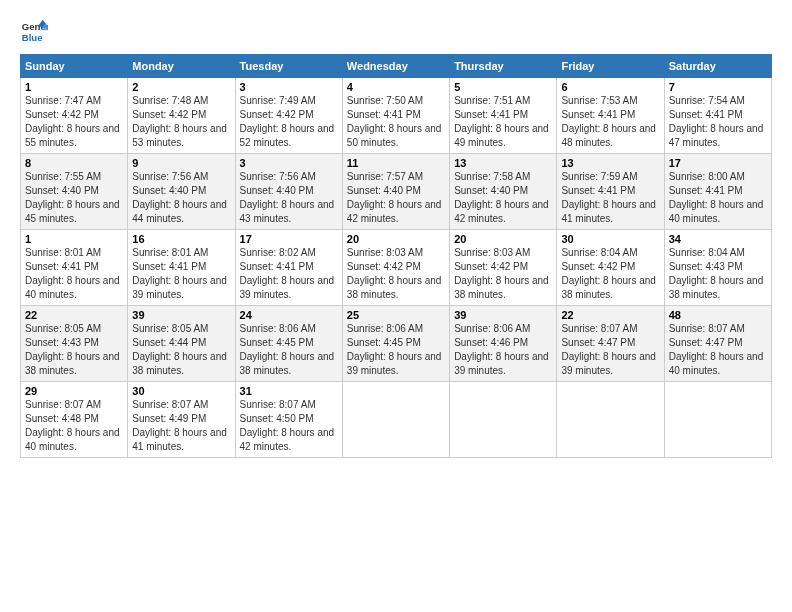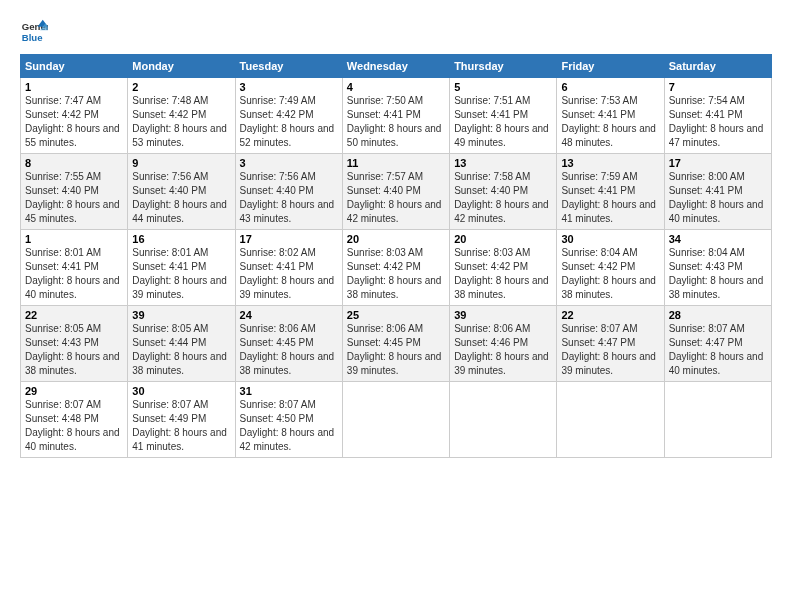--- a/index.html
+++ b/index.html
@@ -145,21 +145,21 @@
           <td><span class="day-num">30</span><span class="day-info">Sunrise: 8:04 AM<br>Sunset: 4:42 PM<br>Daylight: 8 hours and 38 minutes.</span></td>
           <td><span class="day-num">34</span><span class="day-info">Sunrise: 8:04 AM<br>Sunset: 4:43 PM<br>Daylight: 8 hours and 38 minutes.</span></td>
         </tr>
         <tr>
           <td><span class="day-num">22</span><span class="day-info">Sunrise: 8:05 AM<br>Sunset: 4:43 PM<br>Daylight: 8 hours and 38 minutes.</span></td>
           <td><span class="day-num">39</span><span class="day-info">Sunrise: 8:05 AM<br>Sunset: 4:44 PM<br>Daylight: 8 hours and 38 minutes.</span></td>
           <td><span class="day-num">24</span><span class="day-info">Sunrise: 8:06 AM<br>Sunset: 4:45 PM<br>Daylight: 8 hours and 38 minutes.</span></td>
           <td><span class="day-num">25</span><span class="day-info">Sunrise: 8:06 AM<br>Sunset: 4:45 PM<br>Daylight: 8 hours and 39 minutes.</span></td>
           <td><span class="day-num">39</span><span class="day-info">Sunrise: 8:06 AM<br>Sunset: 4:46 PM<br>Daylight: 8 hours and 39 minutes.</span></td>
           <td><span class="day-num">22</span><span class="day-info">Sunrise: 8:07 AM<br>Sunset: 4:47 PM<br>Daylight: 8 hours and 39 minutes.</span></td>
-          <td><span class="day-num">28</span><span class="day-info">Sunrise: 8:07 AM<br>Sunset: 4:47 PM<br>Daylight: 8 hours and 40 minutes.</span></td>
+          <td><span class="day-num">48</span><span class="day-info">Sunrise: 8:07 AM<br>Sunset: 4:47 PM<br>Daylight: 8 hours and 40 minutes.</span></td>
         </tr>
         <tr>
           <td><span class="day-num">29</span><span class="day-info">Sunrise: 8:07 AM<br>Sunset: 4:48 PM<br>Daylight: 8 hours and 40 minutes.</span></td>
           <td><span class="day-num">30</span><span class="day-info">Sunrise: 8:07 AM<br>Sunset: 4:49 PM<br>Daylight: 8 hours and 41 minutes.</span></td>
           <td><span class="day-num">31</span><span class="day-info">Sunrise: 8:07 AM<br>Sunset: 4:50 PM<br>Daylight: 8 hours and 42 minutes.</span></td>
           <td class="empty"></td>
           <td class="empty"></td>
           <td class="empty"></td>
           <td class="empty"></td>
         </tr>

